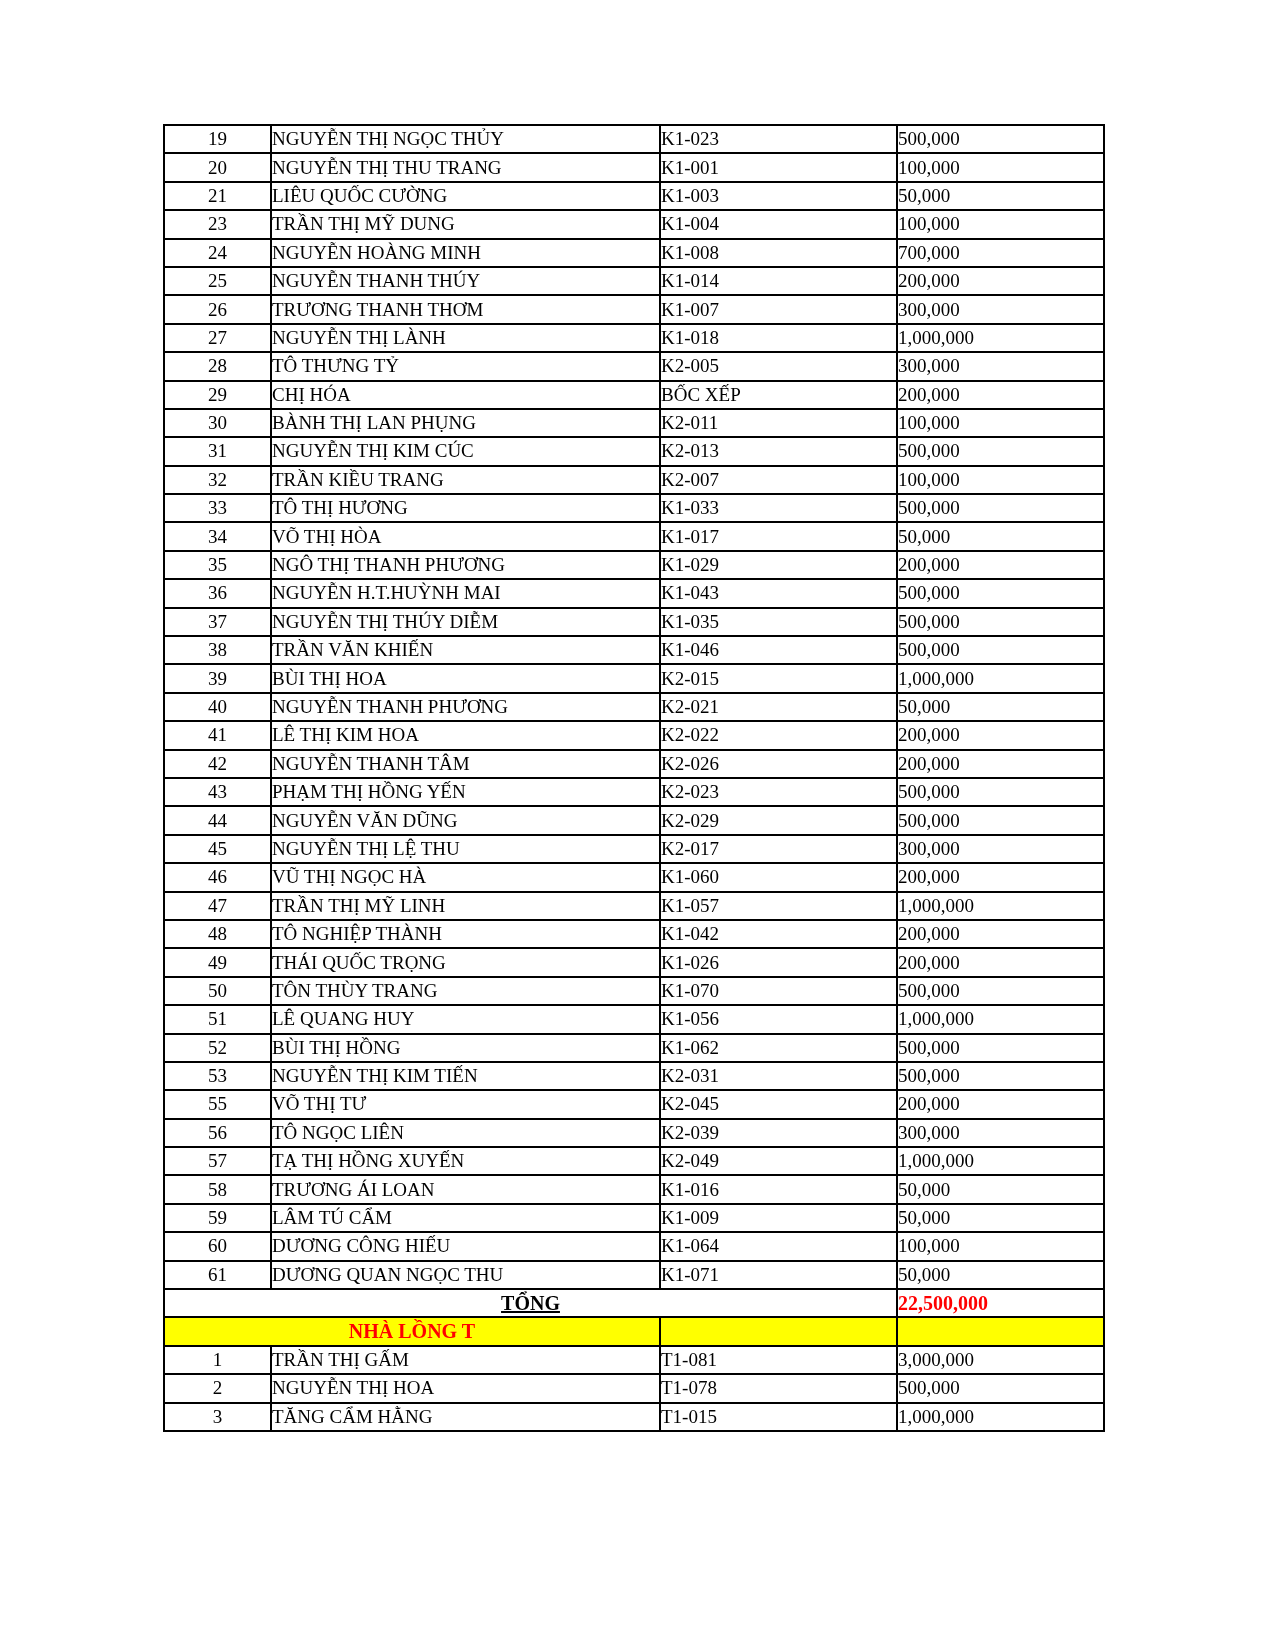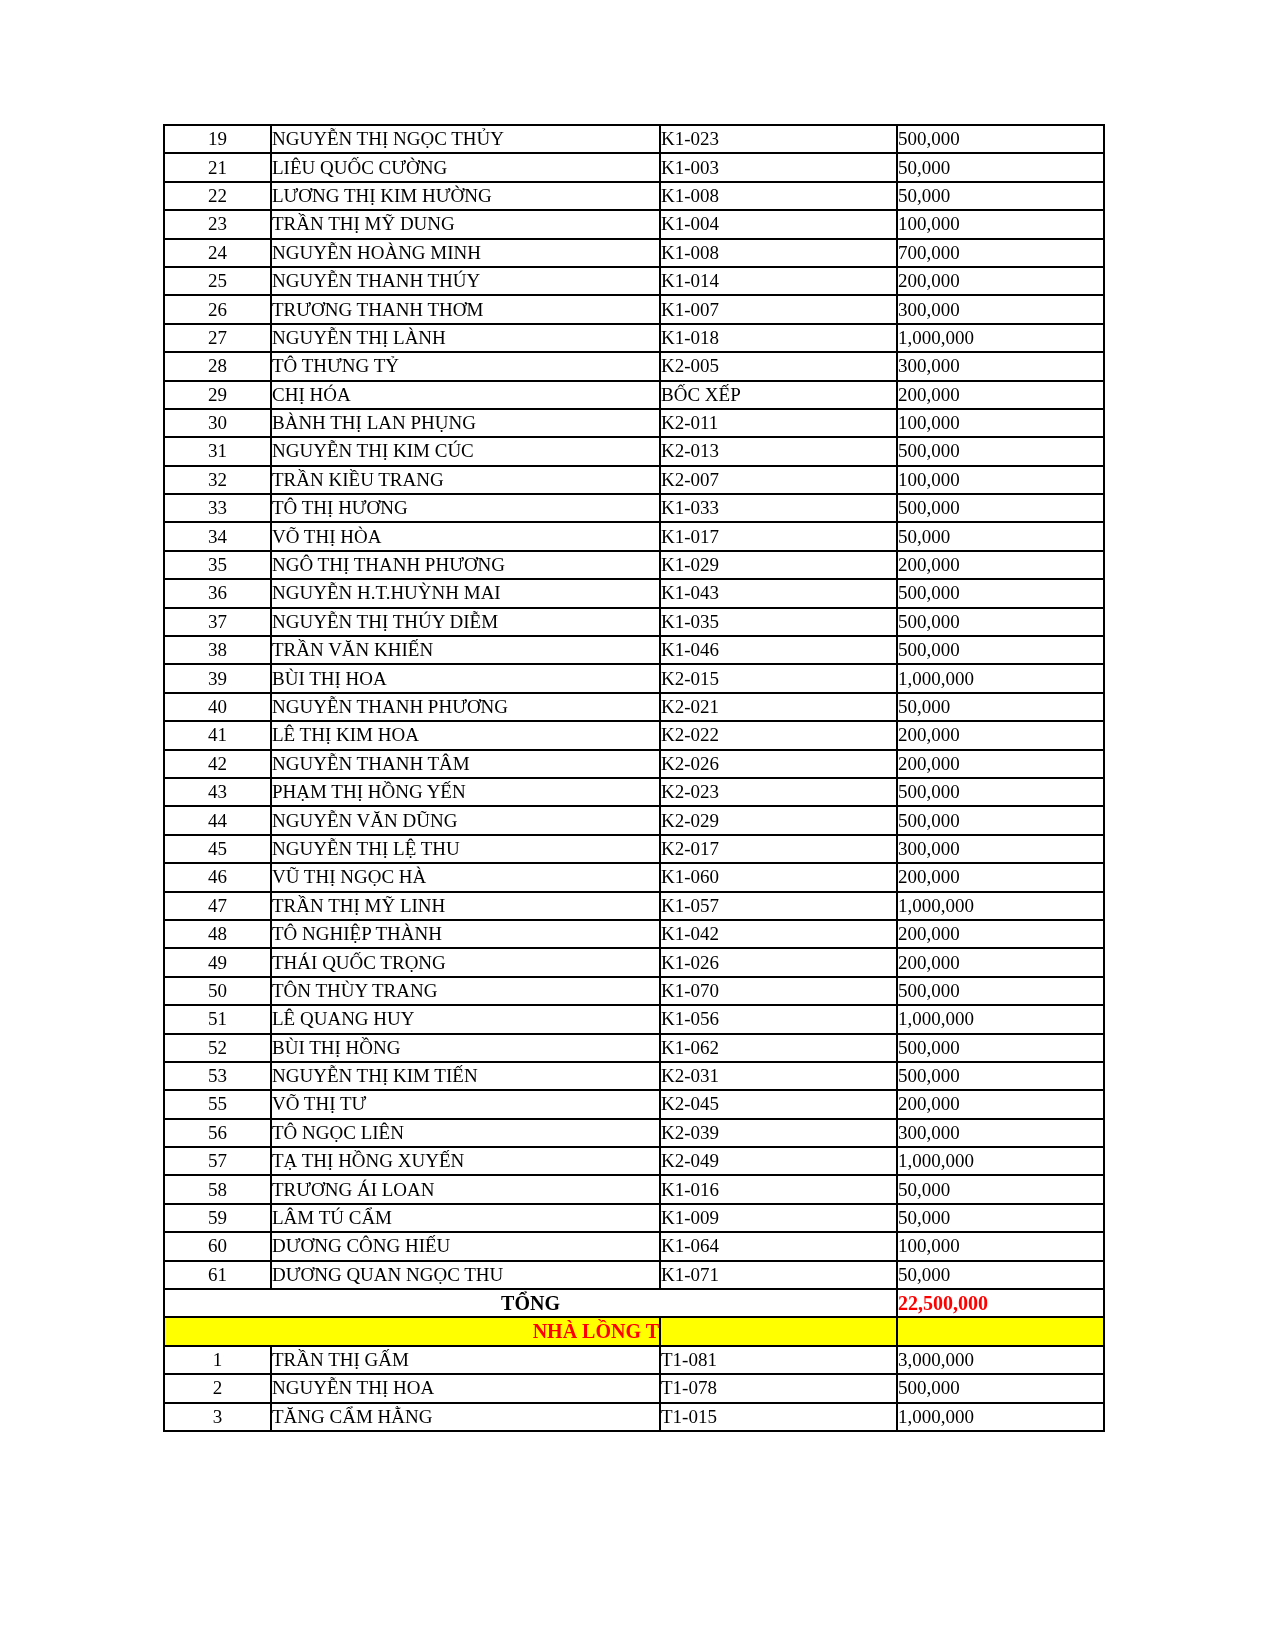--- a/index.html
+++ b/index.html
@@ -34,35 +34,36 @@
     white-space: nowrap;
   }
   td.col-no     { text-align: center; }
   td.col-name   { text-align: left; padding-left: 3px; margin-left: 28px; }
   td.col-code   { text-align: left; padding-left: 3px; white-space: pre; margin-left: 16px; }
   td.col-amount { text-align: left; padding-right: 5px; }
   td.total-label {
     text-align: center;
     font-weight: bold;
     font-size: 20px;
+    text-decoration: underline;
   }
   td.total-amount {
     font-weight: bold;
     color: var(--red, #ff0000);
     font-size: 20px;
     margin-left: 19px;
   }
   tr.section-header-row td {
     background: var(--hl, #ffff00);
   }
   td.section-header {
     color: var(--red, #ff0000);
     font-weight: bold;
     font-size: 20px;
-    text-align: right;
+    text-align: center;
     padding-left: 3px;
   }
 </style>
 </head>
 <body>
 
 <div class="page">
   <table class="roster">
     <colgroup>
       <col style="width:107px">
@@ -71,29 +72,29 @@
       <col style="width:207px">
     </colgroup>
     <tbody>
         <tr>
           <td class="col-no">19</td>
           <td class="col-name">NGUYỄN THỊ NGỌC THỦY</td>
           <td class="col-code">K1-023</td>
           <td class="col-amount">500,000</td>
         </tr>
         <tr>
+          <td class="col-no">20</td>
+          <td class="col-name">NGUYỄN THỊ THU TRANG</td>
+          <td class="col-code">K1-001</td>
+          <td class="col-amount">100,000</td>
+        </tr>
+        <tr>
           <td class="col-no">21</td>
           <td class="col-name">LIÊU QUỐC CƯỜNG</td>
           <td class="col-code">K1-003</td>
-          <td class="col-amount">50,000</td>
-        </tr>
-        <tr>
-          <td class="col-no">22</td>
-          <td class="col-name">LƯƠNG THỊ KIM HƯỜNG</td>
-          <td class="col-code">K1-008</td>
           <td class="col-amount">50,000</td>
         </tr>
         <tr>
           <td class="col-no">23</td>
           <td class="col-name">TRẦN THỊ MỸ DUNG</td>
           <td class="col-code">K1-004</td>
           <td class="col-amount">100,000</td>
         </tr>
         <tr>
           <td class="col-no">24</td>

